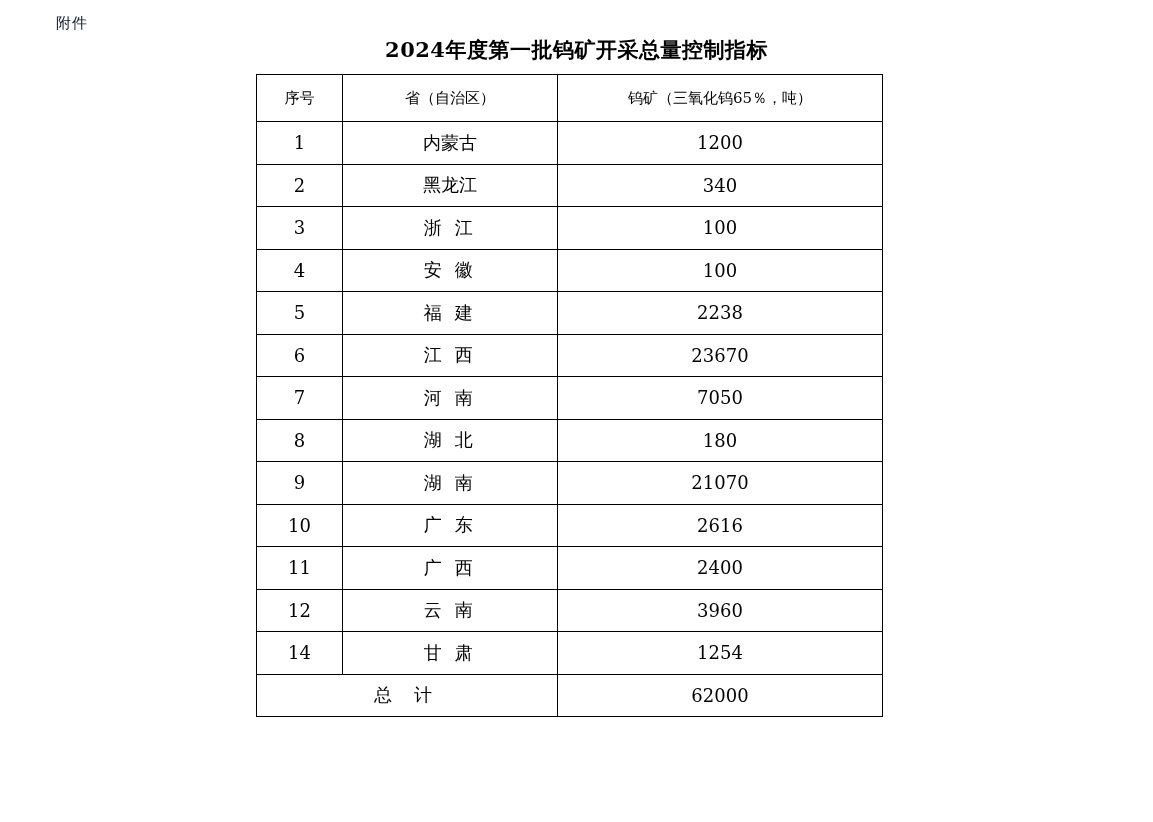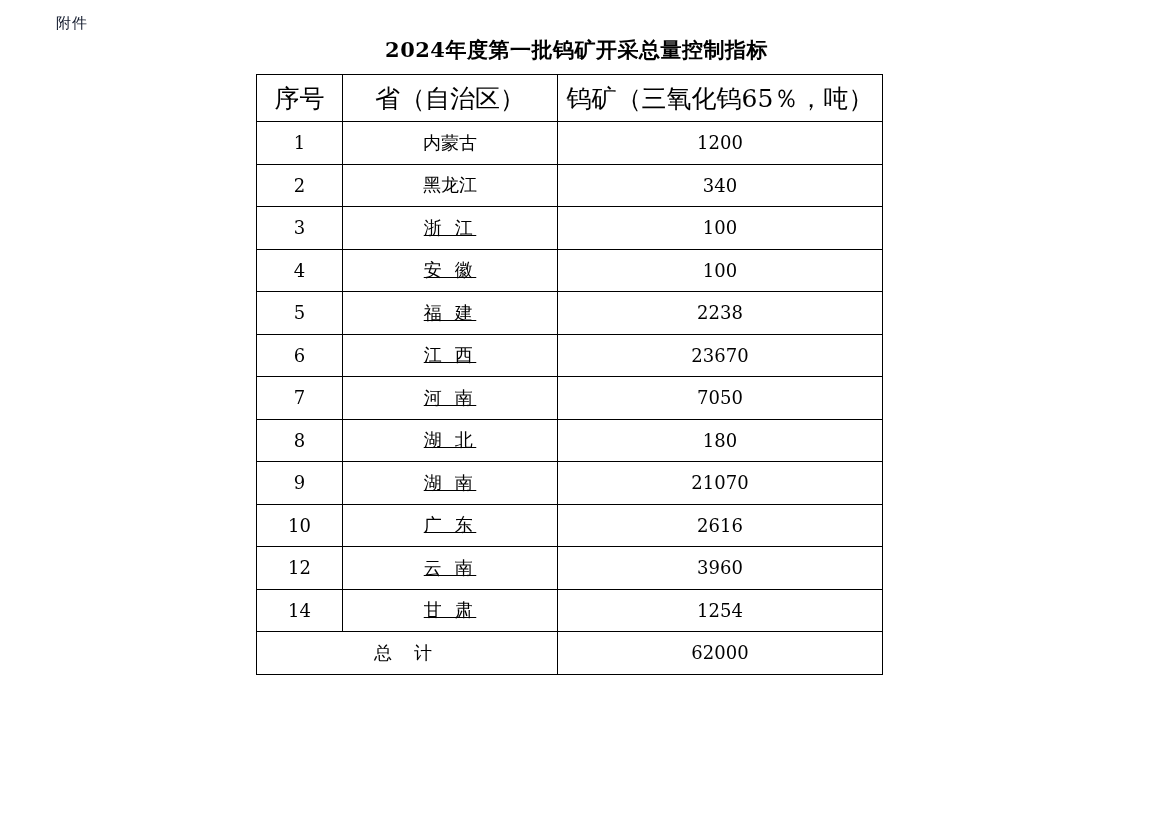--- a/index.html
+++ b/index.html
@@ -56,30 +56,29 @@
     border: 1.5px solid #000000;
     text-align: center;
     vertical-align: middle;
     font-size: 18px;
     font-weight: normal;
     padding: 0;
     height: 41.5px;
   }
   table.data-table thead th {
     height: 46px;
-    font-size: 25px;
+    font-size: 15px;
   }
   col.c-idx { width: 86px; }
   col.c-prov { width: 215px; }
   col.c-val { width: 325px; }
 
   .prov-2 {
     letter-spacing: 0.2em;
     padding-left: 0.2em;
-    text-decoration: underline;
   }
   .prov-3 {
     letter-spacing: 0;
   }
   .hdr-val {
     font-size: 19px;
   }
   .total-label {
     letter-spacing: 0.45em;
     padding-left: 0.45em;
@@ -157,20 +156,25 @@
             <td>9</td>
             <td class="prov-2">湖 南</td>
             <td>21070</td>
           </tr>
           <tr>
             <td>10</td>
             <td class="prov-2">广 东</td>
             <td>2616</td>
           </tr>
           <tr>
+            <td>11</td>
+            <td class="prov-2">广 西</td>
+            <td>2400</td>
+          </tr>
+          <tr>
             <td>12</td>
             <td class="prov-2">云 南</td>
             <td>3960</td>
           </tr>
           <tr>
             <td>14</td>
             <td class="prov-2">甘 肃</td>
             <td>1254</td>
           </tr>
           <tr class="total-row">

